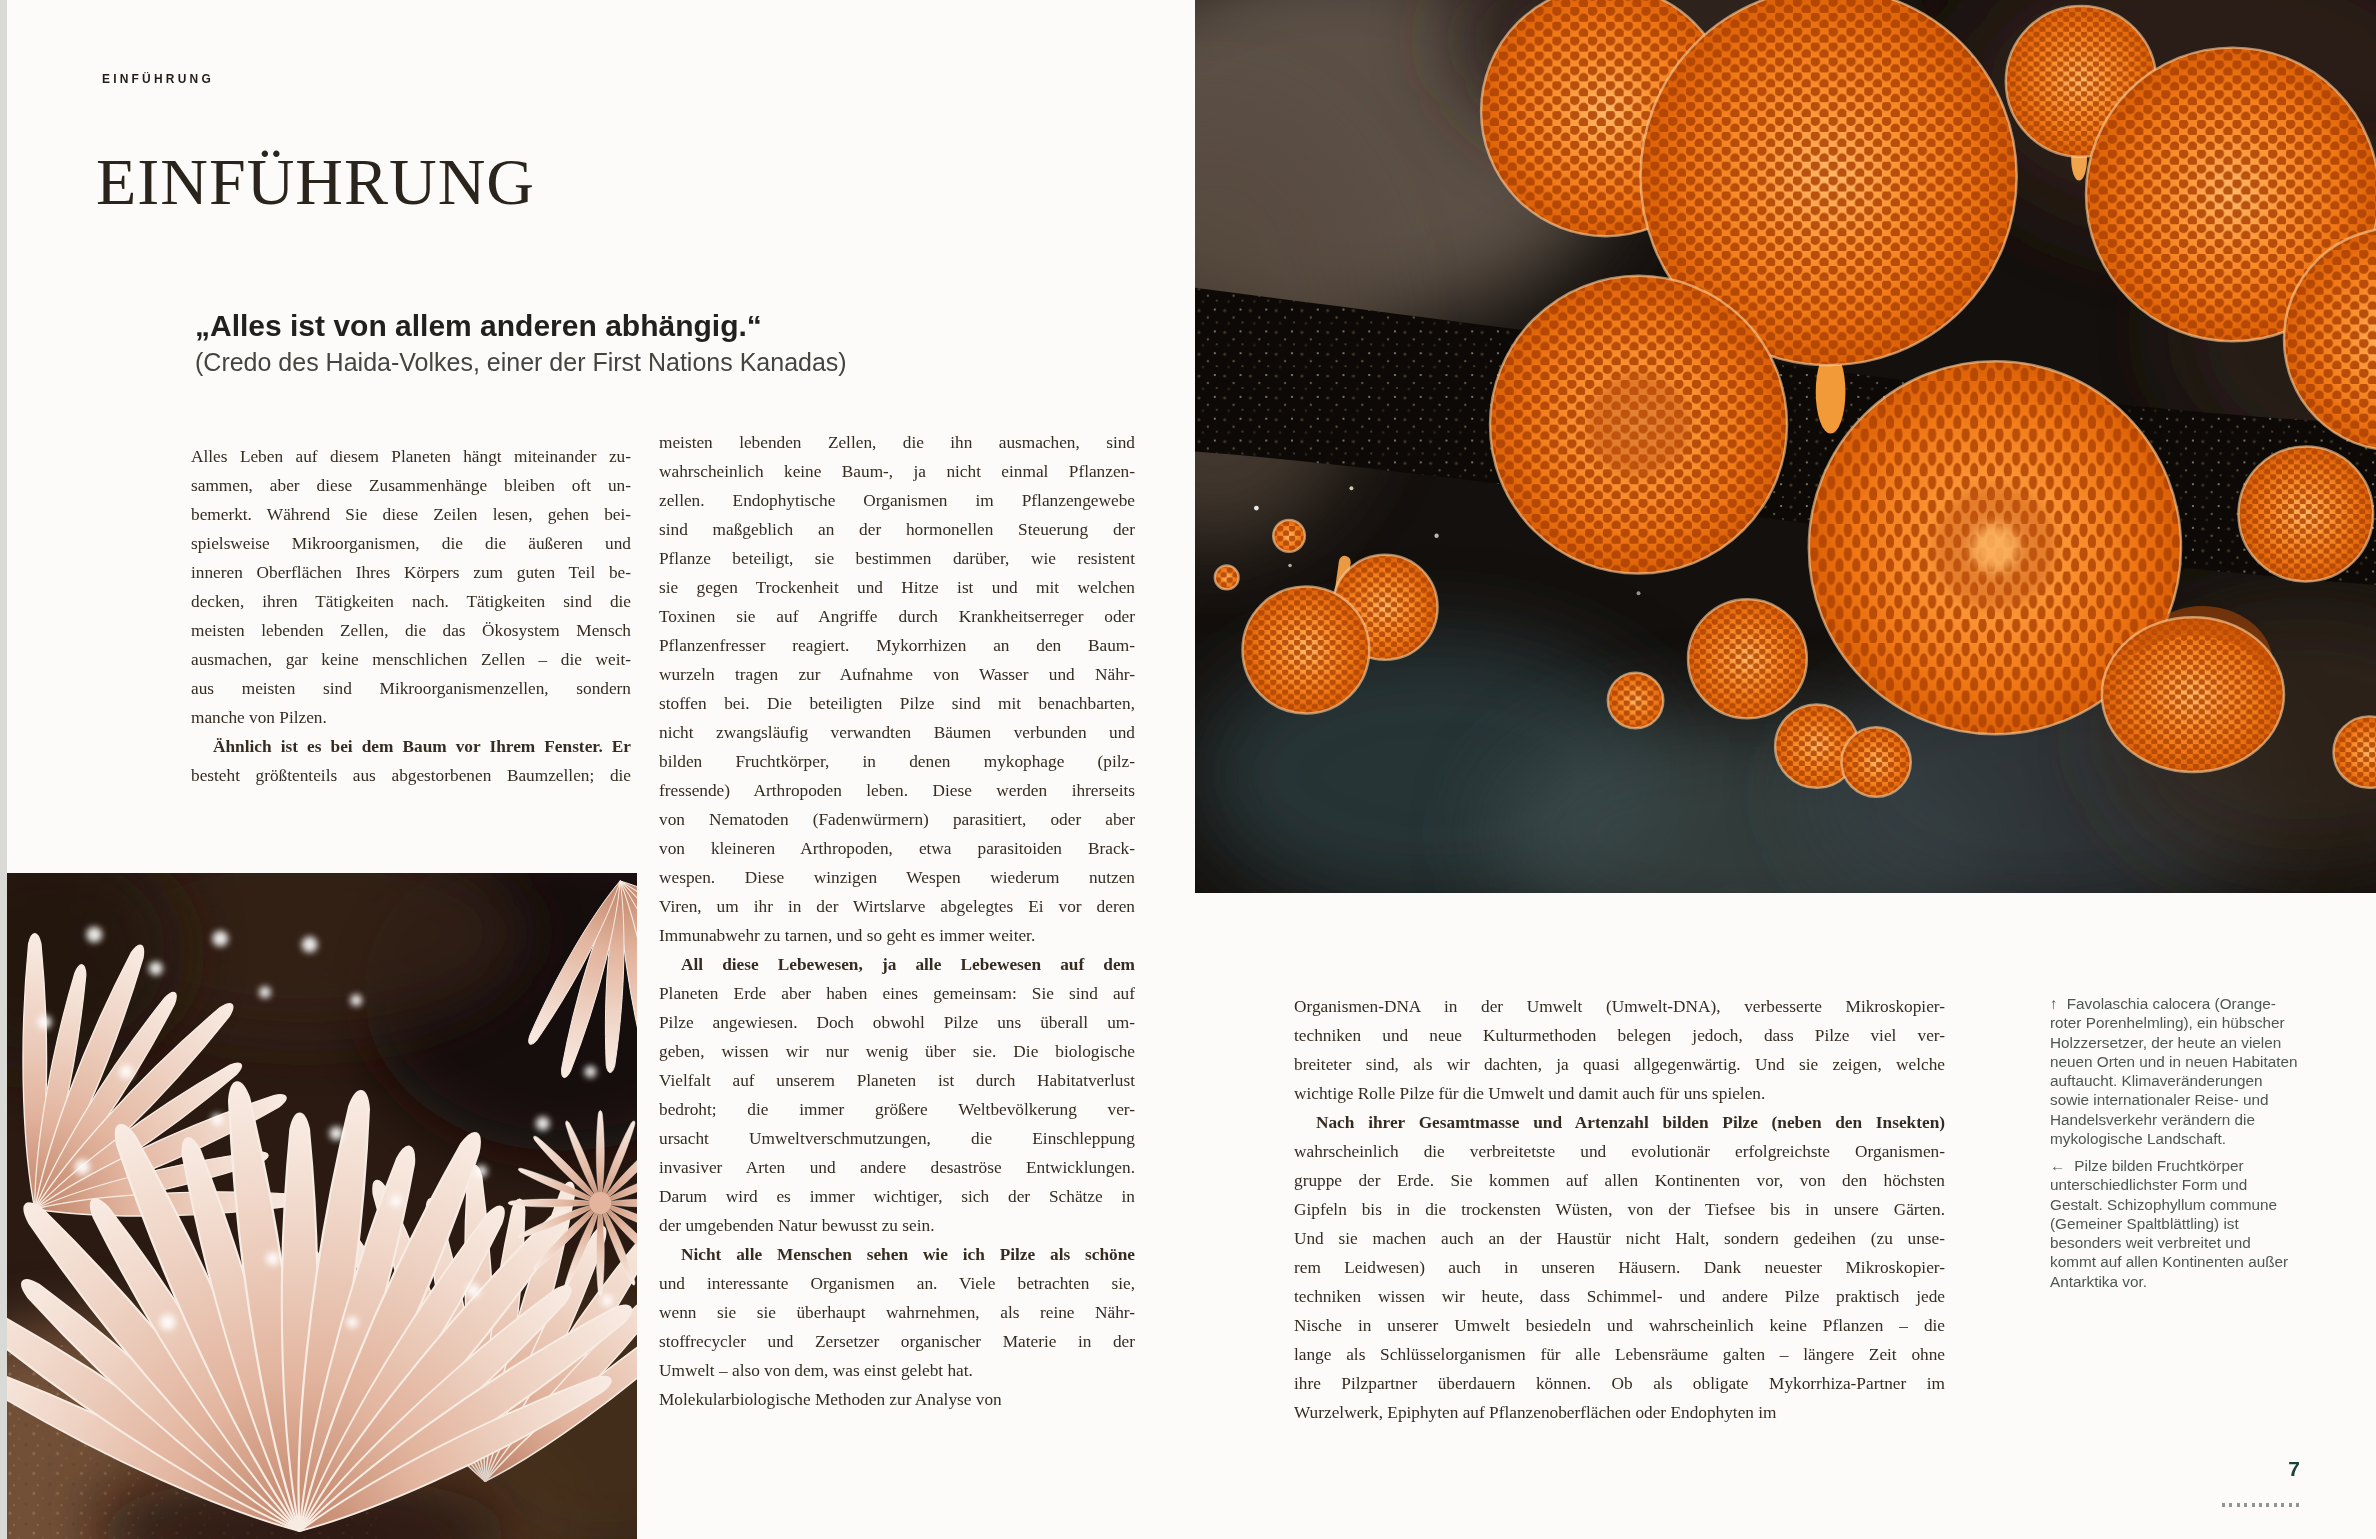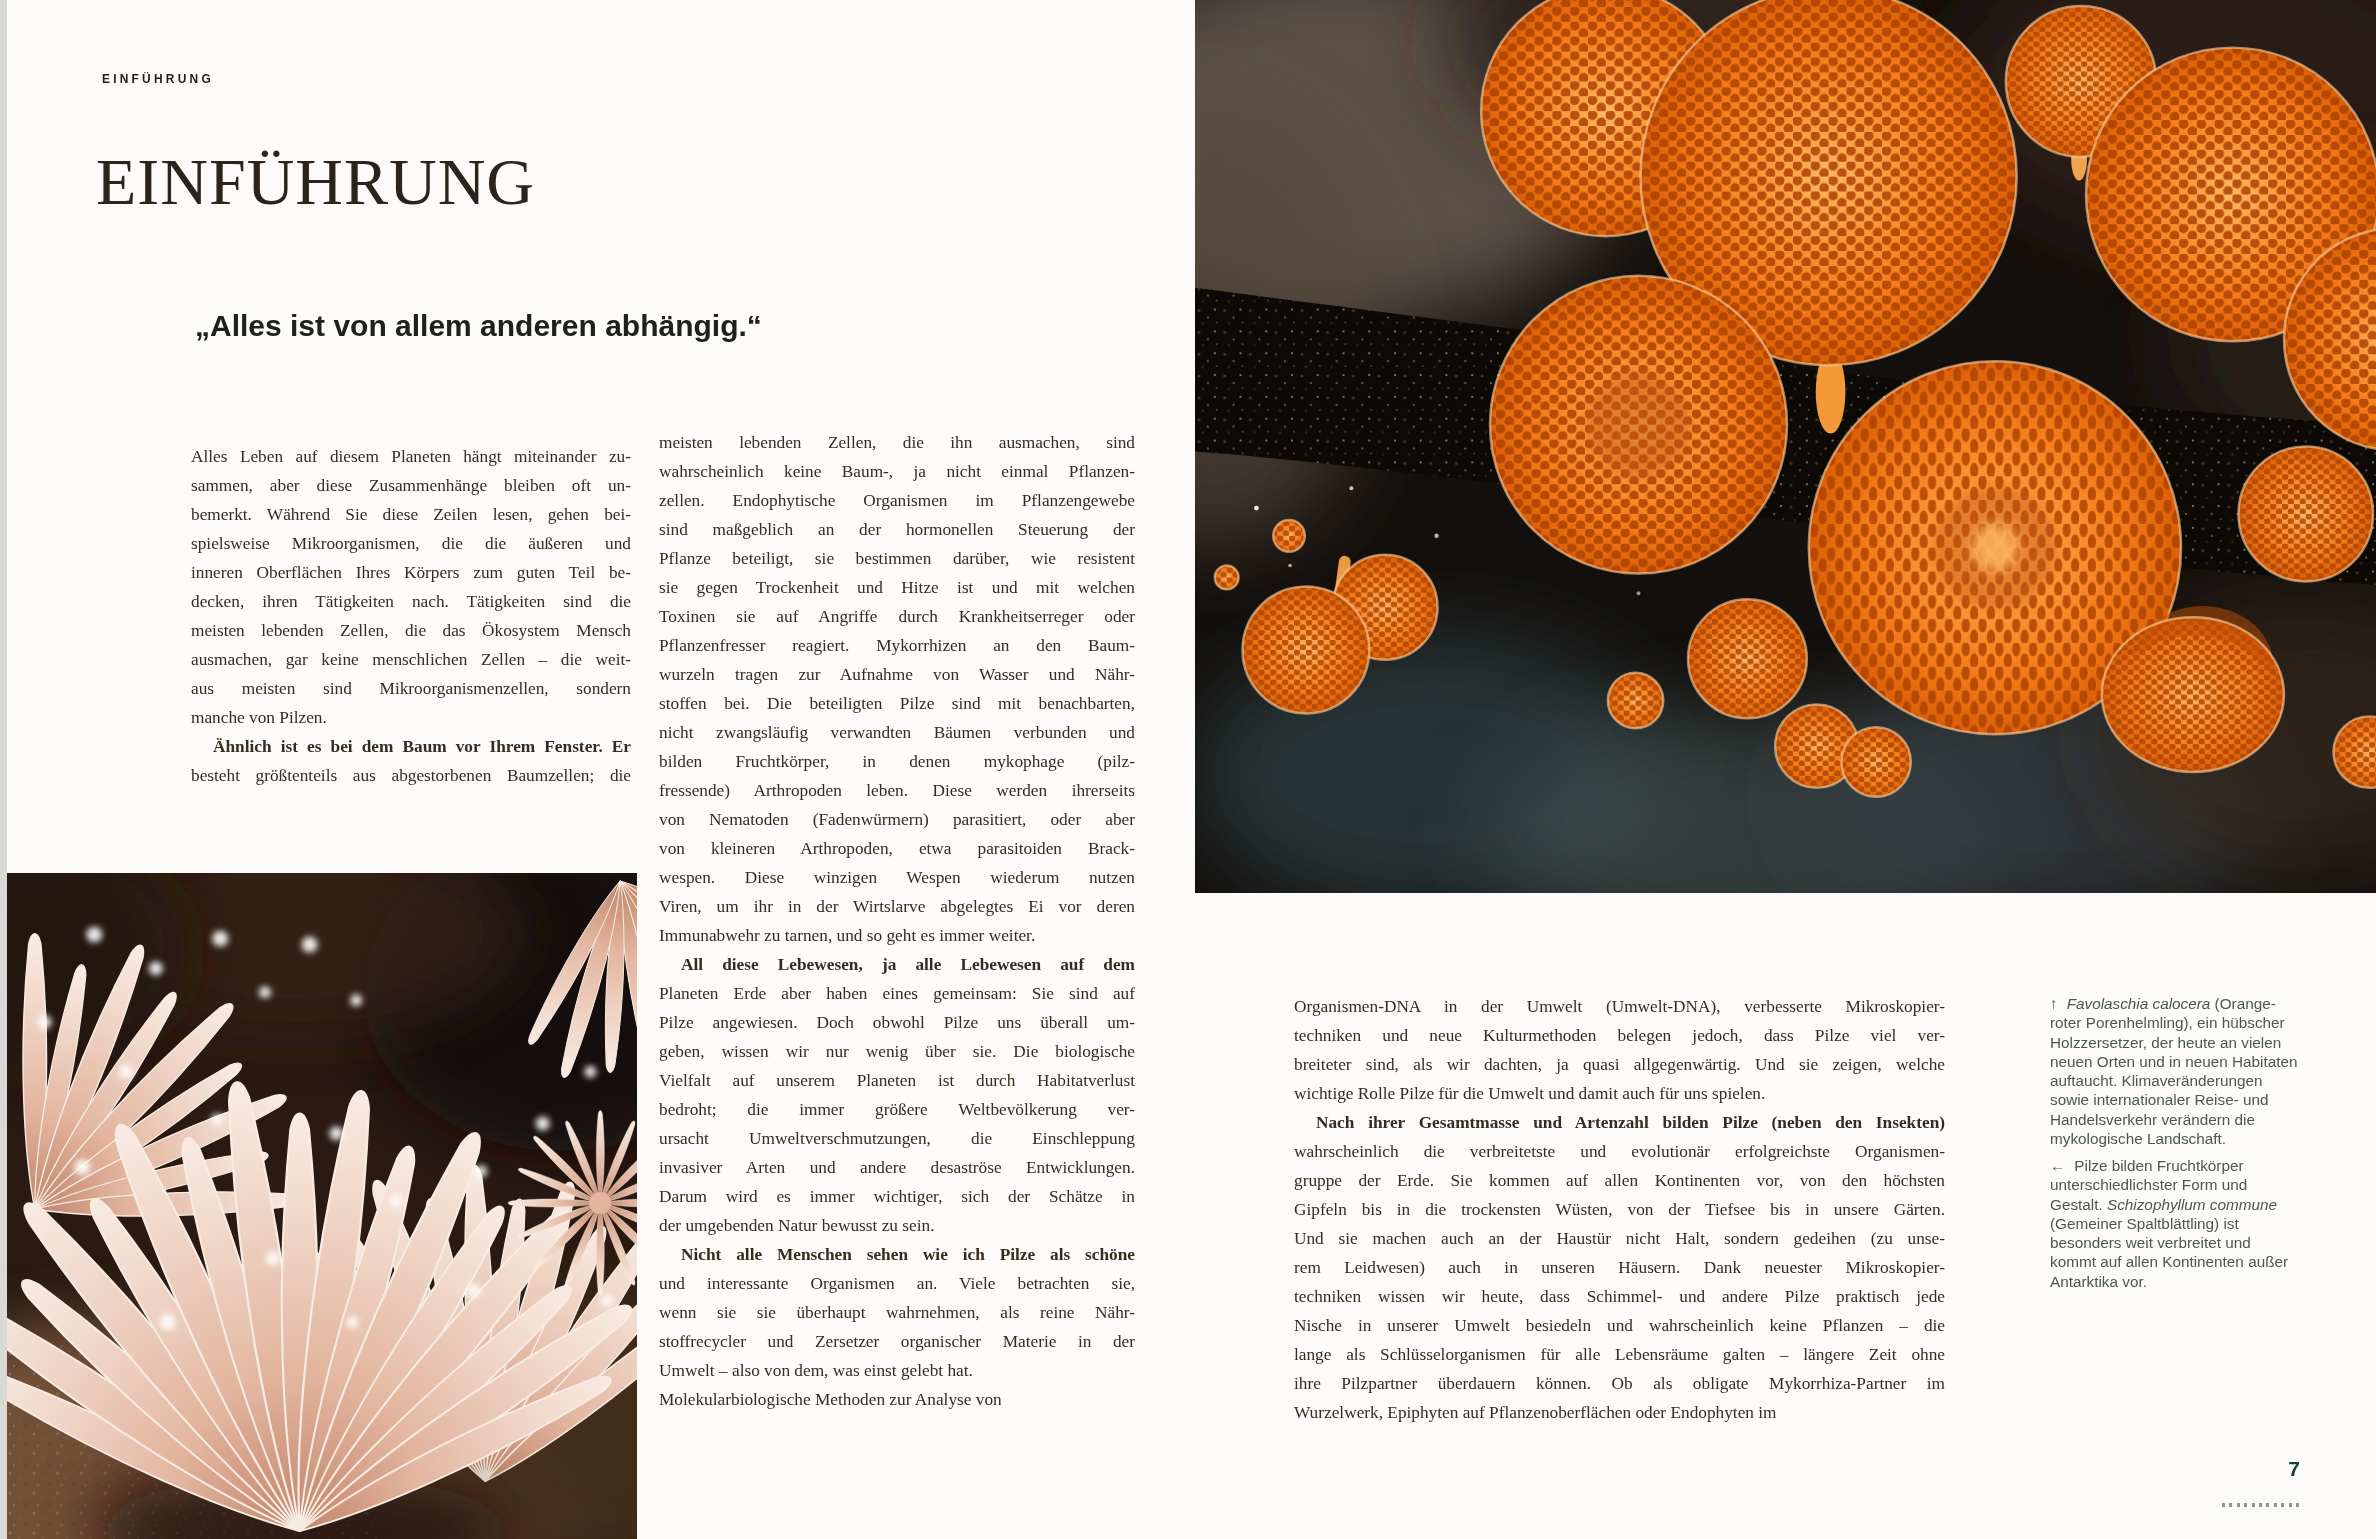--- a/index.html
+++ b/index.html
@@ -39,21 +39,21 @@
   .line.in{text-indent:22px;font-weight:bold;}
   
   .caption{
     position:absolute;left:2043px;width:249px;
     font-family:"Liberation Sans",sans-serif;font-size:15.3px;
     line-height:19.3px;color:#4d574f;
   }
   .caption-top{top:994px;}
   .caption-left{top:1156px;}
   .caption .arrow{margin-right:9px;}
-  .caption .it{font-style:italic;}
+  .caption .it{}
   
   .pagenum{
     position:absolute;left:2218px;top:1457px;width:75px;text-align:right;
     font-family:"Liberation Sans",sans-serif;font-weight:bold;
     font-size:21px;color:#14443a;
   }
   .dots{
     position:absolute;left:2215px;top:1503px;width:79px;height:3.5px;
     background-image:repeating-linear-gradient(90deg,#8f9890 0 3px,transparent 3px 7.4px);
   }
@@ -67,20 +67,21 @@
   .fan use{fill:url(#blg);stroke:#f7ece3;stroke-width:.9;}
 </style>
 </head>
 <body>
 
 <div class="spread">
 
   <div class="kicker">EINFÜHRUNG</div>
   <h1 class="title">EINFÜHRUNG</h1>
   <div class="quote">„Alles ist von allem anderen abhängig.“</div>
+  <div class="quote-attr">(Credo des Haida-Volkes, einer der First Nations Kanadas)</div>
 
   <div class="col col-left">
       <div class="line">Alles Leben auf diesem Planeten hängt miteinander zu-</div>
       <div class="line">sammen, aber diese Zusammenhänge bleiben oft un-</div>
       <div class="line">bemerkt. Während Sie diese Zeilen lesen, gehen bei-</div>
       <div class="line">spielsweise Mikroorganismen, die die äußeren und</div>
       <div class="line">inneren Oberflächen Ihres Körpers zum guten Teil be-</div>
       <div class="line">decken, ihren Tätigkeiten nach. Tätigkeiten sind die</div>
       <div class="line">meisten lebenden Zellen, die das Ökosystem Mensch</div>
       <div class="line">ausmachen, gar keine menschlichen Zellen – die weit-</div>

